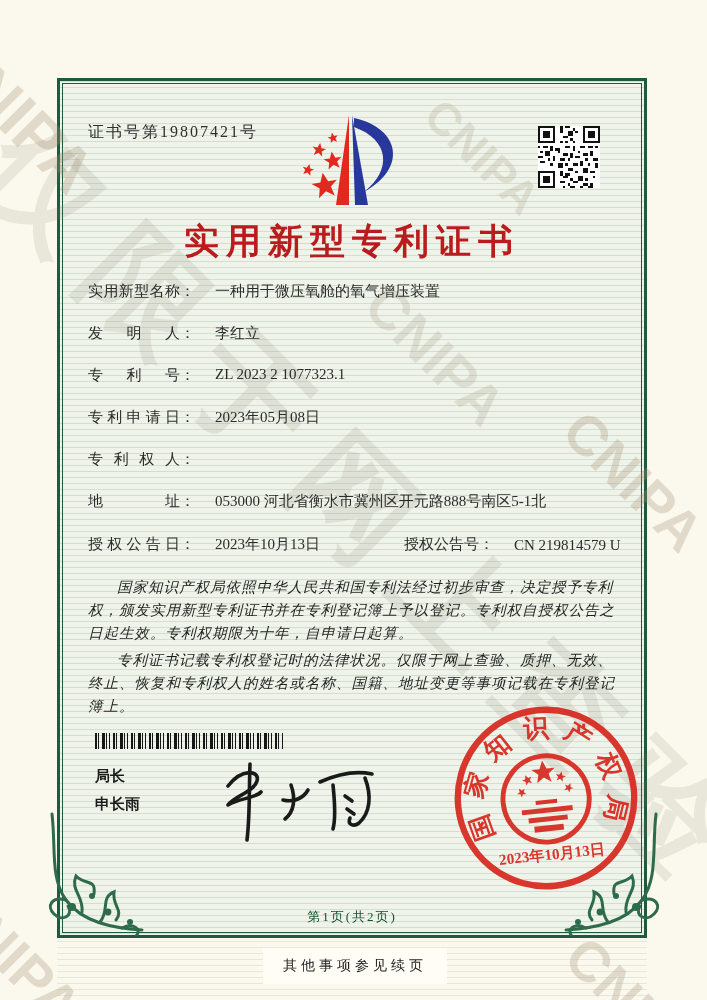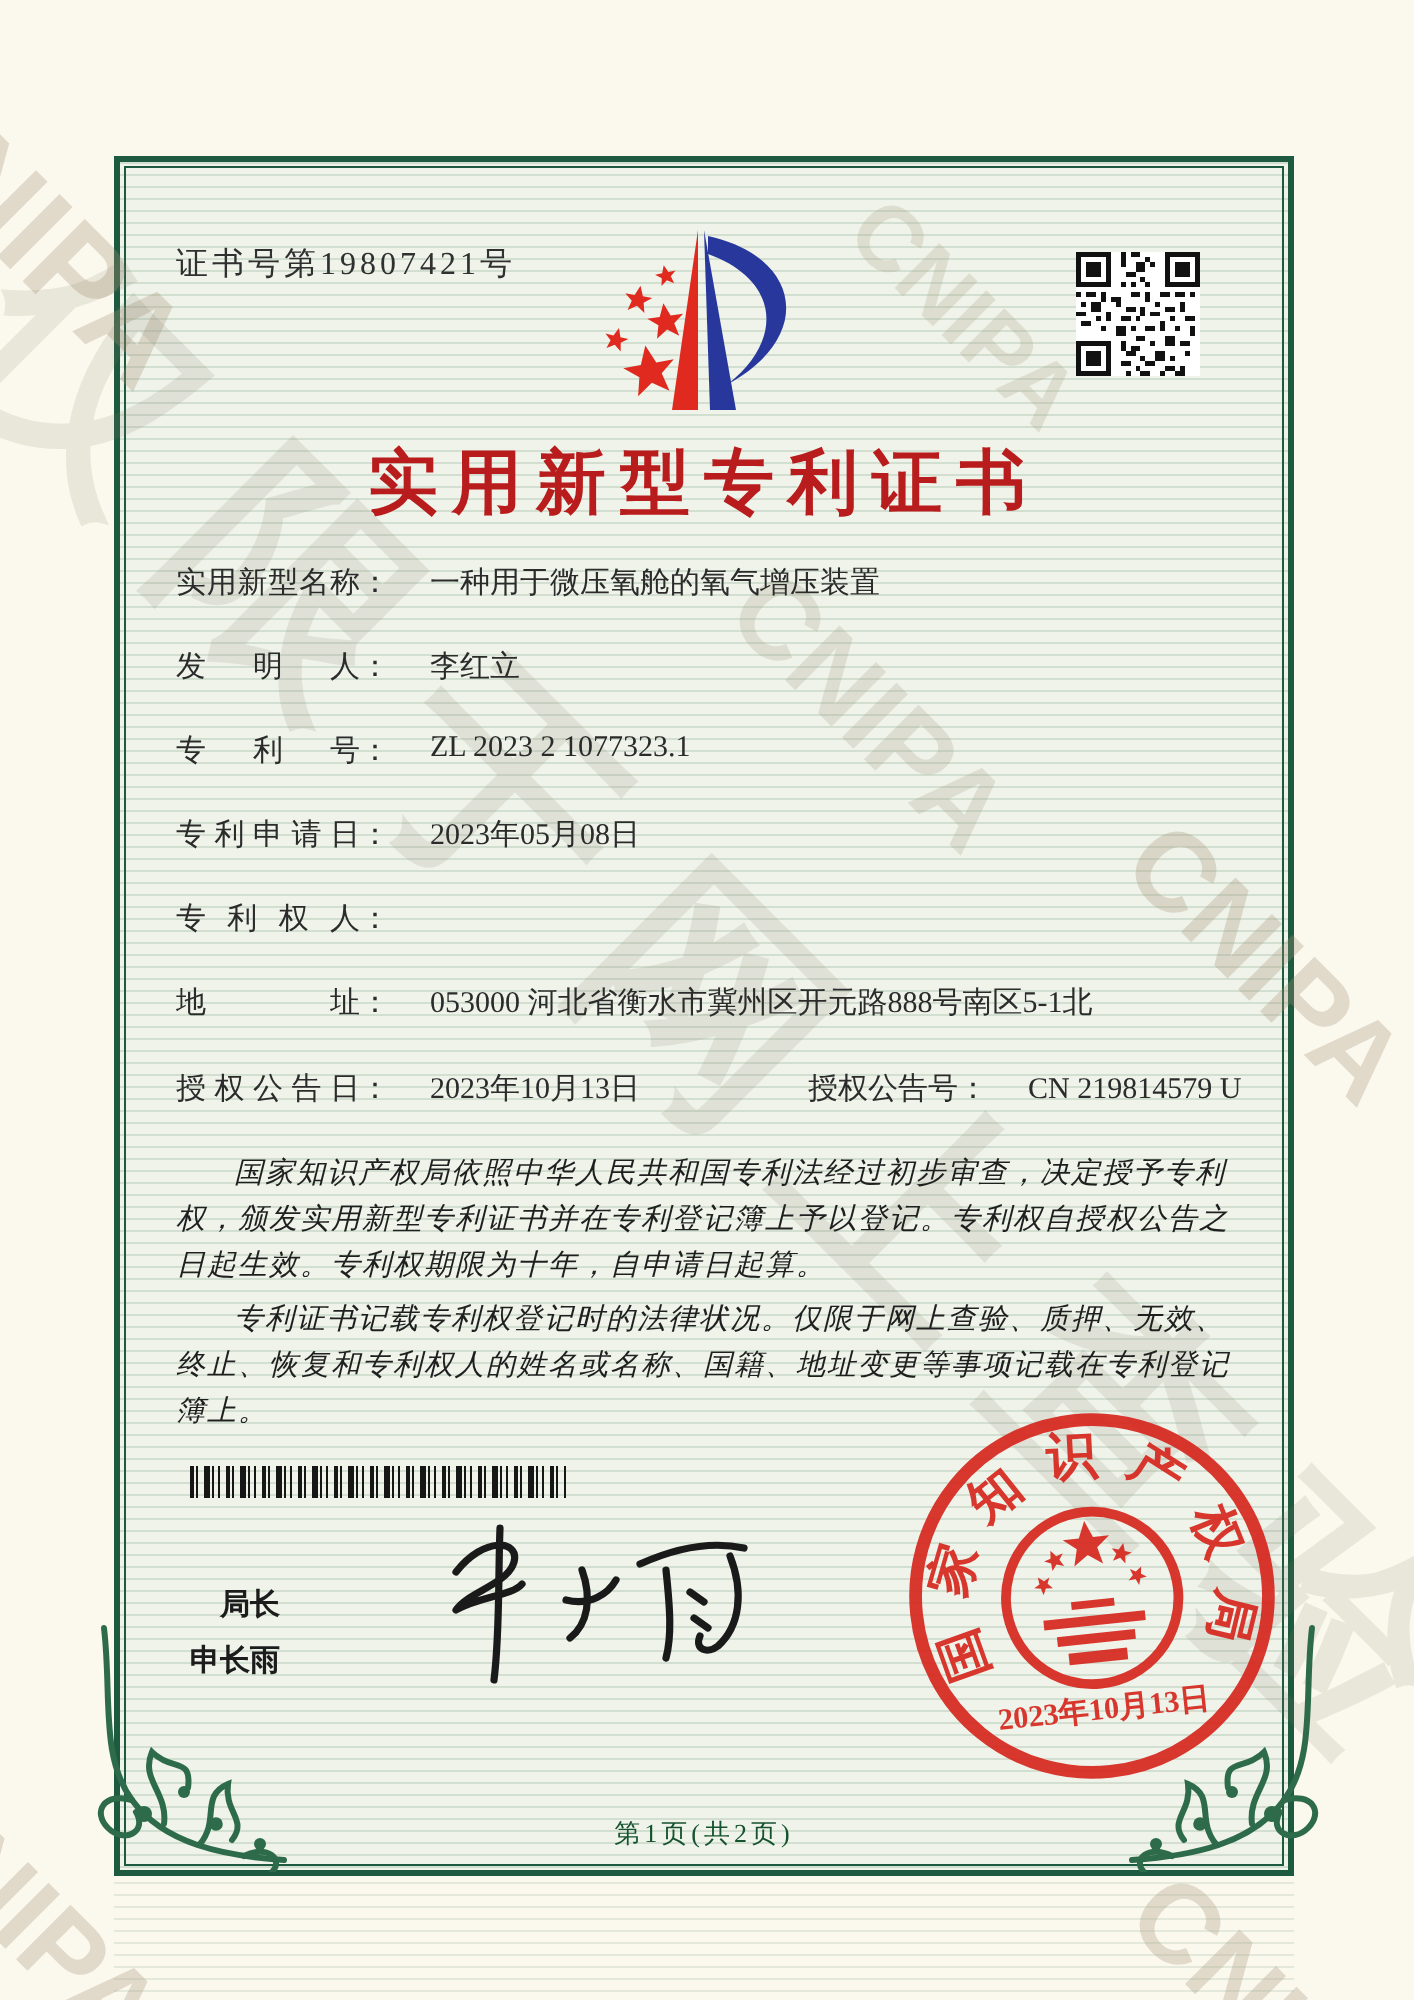--- a/index.html
+++ b/index.html
@@ -32,22 +32,22 @@
   .fvalue{margin-left:18px;}
   .grant-row{margin-top:4px;align-items:flex-end;}
   .grant-gap{margin-left:84px;}
   .paras{position:absolute;left:88px;top:576px;width:534px;font-size:14.5px;line-height:1.58;
       font-style:italic;color:#1f1f1f;}
   .paras p{margin:0 0 4px 0;text-indent:2em;letter-spacing:1px;}
   .barcode{position:absolute;left:95px;top:733px;width:188px;height:16px;
       background:repeating-linear-gradient(90deg,#161616 0 2px,transparent 2px 3px,#161616 3px 4px,
       transparent 4px 7px,#161616 7px 10px,transparent 10px 11px,#161616 11px 12px,
       transparent 12px 14px,#161616 14px 15px,transparent 15px 18px);}
-  .sig-block{position:absolute;left:95px;top:790px;font-family:Liberation Mono, monospace;
-      font-size:15px;line-height:28px;color:#1c1c1c;font-weight:600;text-align:right;}
+  .sig-block{position:absolute;left:95px;top:762px;font-family:Liberation Sans, sans-serif;
+      font-size:15px;line-height:28px;color:#1c1c1c;font-weight:600;}
   .sig-svg{position:absolute;left:198px;top:752px;}
   .seal{position:absolute;left:448px;top:700px;mix-blend-mode:multiply;}
   .page-indicator{position:absolute;left:57px;top:908px;width:590px;text-align:center;
       font-size:13px;letter-spacing:2px;color:#14532d;}
   .footer-note{position:absolute;left:263px;top:948px;width:184px;height:36px;background:#fffdf6;
       text-align:center;line-height:36px;font-size:14px;letter-spacing:4px;color:#222;z-index:3;}
   .flourish{position:absolute;z-index:3;pointer-events:none;}
   .flourish.right{transform:scaleX(-1);}
 </style>
 </head>
@@ -286,14 +286,15 @@
           <rect x="74" y="110" width="52" height="5"></rect>
           <rect x="80" y="119" width="40" height="5"></rect>
           <rect x="85" y="128" width="30" height="6"></rect>
         </g>
         <text x="100" y="163" text-anchor="middle" font-size="15.5" font-weight="bold" fill="#d7281f" font-family="Liberation Serif, DejaVu Serif, serif">2023年10月13日</text>
       </g>
     </svg>
 
     <div class="page-indicator">第1页(共2页)</div>
 
+    <div class="footer-note">其他事项参见续页</div>
   </div>
 </div>
 
 </body></html>

